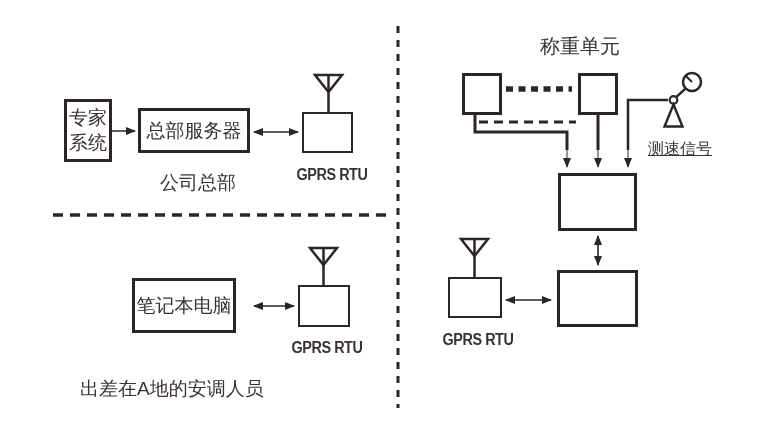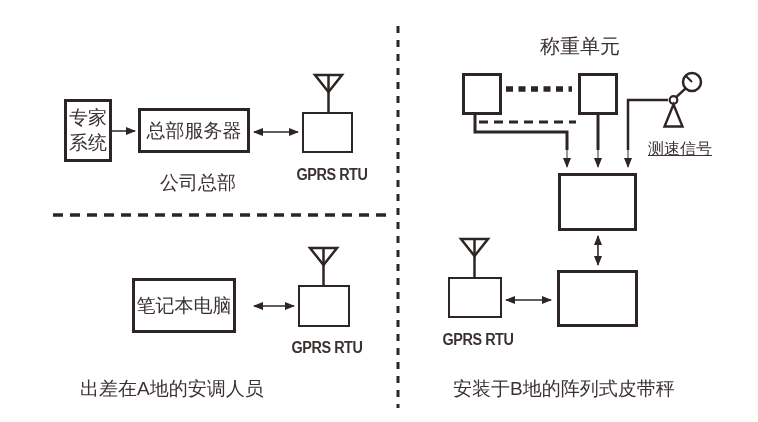--- a/index.html
+++ b/index.html
@@ -118,15 +118,14 @@
   <div class="label caption" id="caption-a">出差在A地的安调人员</div>
 
   <div class="label" id="weigh-title">称重单元</div>
   <div class="box" id="weigh1-box"></div>
   <div class="box" id="weigh2-box"></div>
   <div class="label" id="speed-label">测速信号</div>
   <div class="box" id="central-box"></div>
   <div class="box" id="lower-box"></div>
   <div class="box" id="rtu3-box"></div>
   <div class="label gprs" id="rtu3-label">GPRS RTU</div>
-  <div class="label caption" id="caption-b">安装于B地的阵列式皮带秤</div>
 
 </div>
 
 </body></html>

